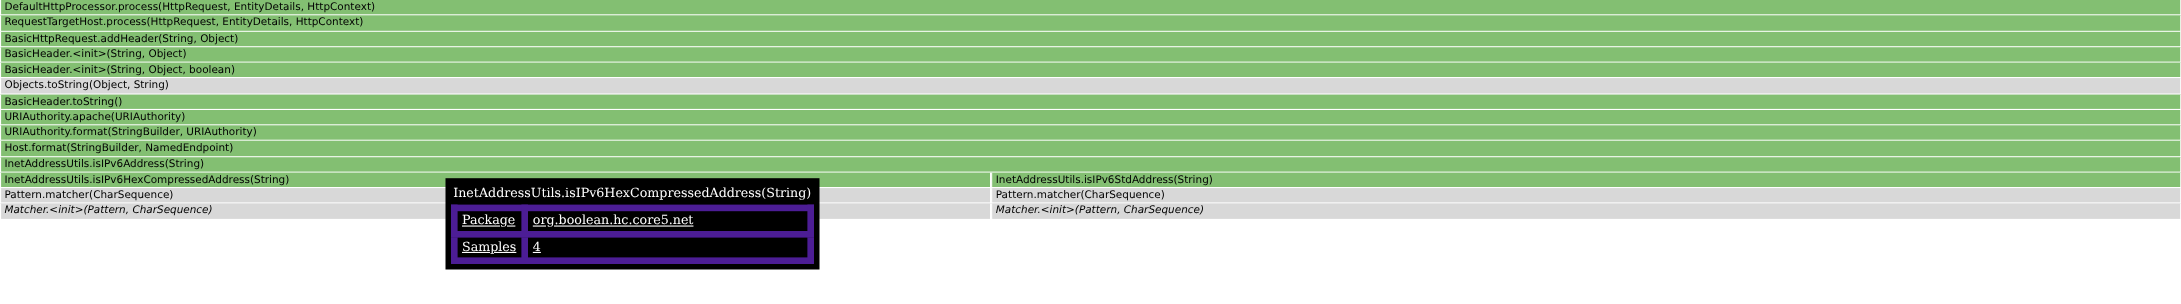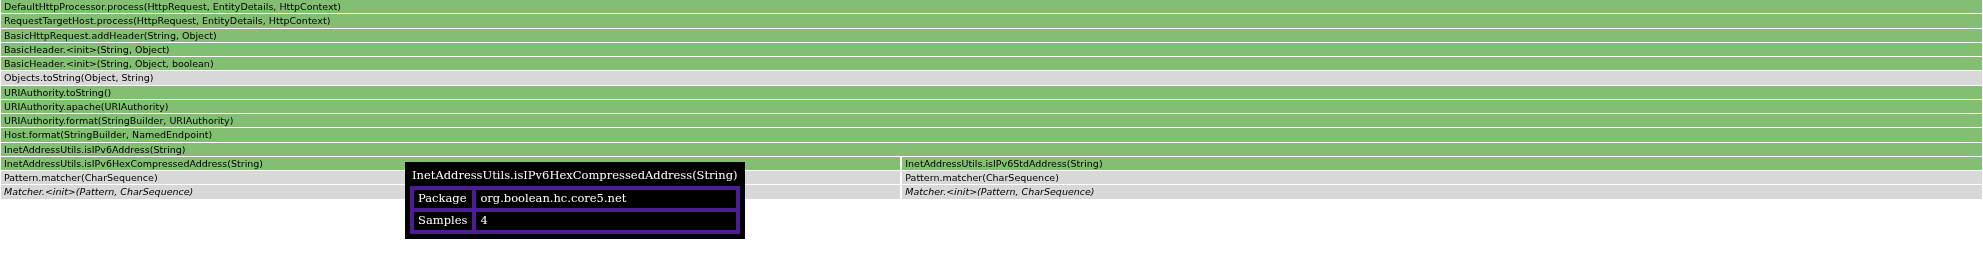--- a/index.html
+++ b/index.html
@@ -62,25 +62,26 @@
     font-weight: 400;
     padding: 1px 2px 3px 2px;
     white-space: nowrap;
   }
   #tooltip table {
     border-collapse: collapse;
     font-size: 11.5px;
     width: 100%;
   }
   #tooltip td {
-    border: 4px solid #4c1d95;
+    border: 6px solid #4c1d95;
     padding: 1px 5px 2px 4px;
     white-space: nowrap;
     vertical-align: top;
     line-height: 15px;
+    text-decoration: underline;
   }
   #tooltip td.tt-key { width: 56px; }
 </style>
 </head>
 <body>
 
 <div id="flame">
     <div class="frame-row" style="top: 0px;">
       <div class="frame green" title="" style="left: 0%; width: 100%;">
         <span class="frame-label">DefaultHttpProcessor.process(HttpRequest, EntityDetails, HttpContext)</span>
@@ -106,21 +107,21 @@
         <span class="frame-label">BasicHeader.&lt;init&gt;(String, Object, boolean)</span>
       </div>
     </div>
     <div class="frame-row" style="top: 71.25px;">
       <div class="frame gray" title="" style="left: 0%; width: 100%;">
         <span class="frame-label">Objects.toString(Object, String)</span>
       </div>
     </div>
     <div class="frame-row" style="top: 85.5px;">
       <div class="frame green" title="" style="left: 0%; width: 100%;">
-        <span class="frame-label">URIAuthority.toString()</span>
+        <span class="frame-label">BasicHeader.toString()</span>
       </div>
     </div>
     <div class="frame-row" style="top: 99.75px;">
       <div class="frame green" title="" style="left: 0%; width: 100%;">
         <span class="frame-label">URIAuthority.apache(URIAuthority)</span>
       </div>
     </div>
     <div class="frame-row" style="top: 114px;">
       <div class="frame green" title="" style="left: 0%; width: 100%;">
         <span class="frame-label">URIAuthority.format(StringBuilder, URIAuthority)</span>

